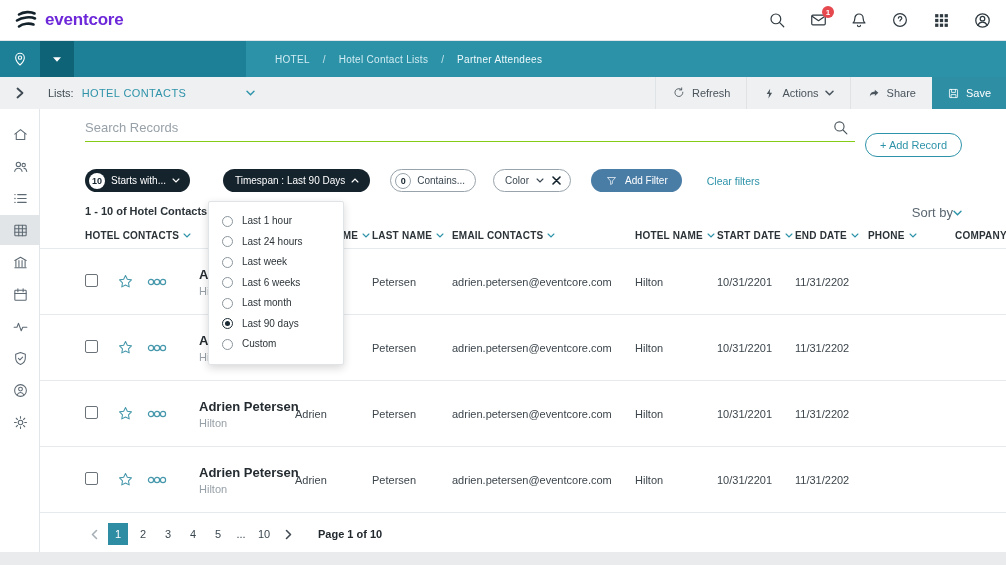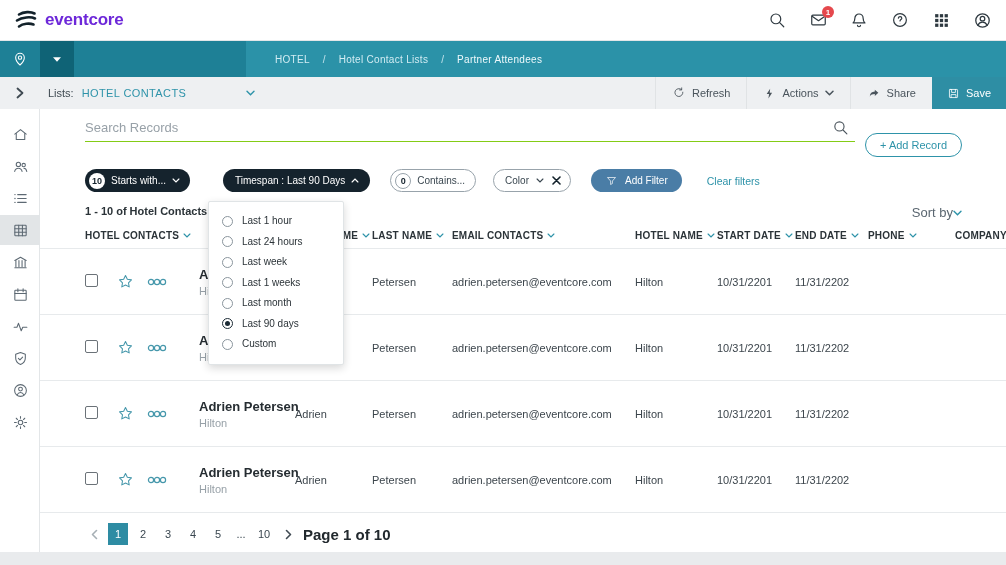--- a/index.html
+++ b/index.html
@@ -107,21 +107,21 @@
 
   
   .pagination{position:absolute;left:45px;top:414px;display:flex;align-items:center;gap:5px;font-size:11px}
   .pgbtn{width:18px;height:22px;display:flex;align-items:center;justify-content:center;background:none;border:none;cursor:pointer}
   .pgbtn svg{fill:none;stroke-width:1.6;stroke-linecap:round;stroke-linejoin:round}
   .pgbtn.prev svg{stroke:#a6afb5}
   .pgbtn.next svg{stroke:#3f4a52}
   .page{width:20px;height:22px;display:flex;align-items:center;justify-content:center;background:none;border:none;color:#3a4750;font-size:11px;cursor:pointer}
   .page.active{background:#2e8ca3;color:#fff}
   .ellipsis{width:16px;text-align:center;color:#3a4750}
-  .page-info{margin-left:1px;font-weight:700;color:#22292e;font-size:15px}
+  .page-info{margin-left:16px;font-weight:700;color:#22292e;font-size:11px}
 </style>
 </head>
 <body>
 
 <div class="app">
 
   <header class="topbar">
     <div class="logo">
       <svg width="24" height="20" viewBox="0 0 24 20" fill="none" stroke="#13222b" stroke-width="2.6" stroke-linecap="round">
         <path d="M5 4.5c4.5-3 12-3 15.5-1"></path>
@@ -599,21 +599,21 @@
       <label class="opt">
           <span class="radio"></span>
           <span>Last 24 hours</span>
         </label>
       <label class="opt">
           <span class="radio"></span>
           <span>Last week</span>
         </label>
       <label class="opt">
           <span class="radio"></span>
-          <span>Last 1 weeks</span>
+          <span>Last 6 weeks</span>
         </label>
       <label class="opt">
           <span class="radio"></span>
           <span>Last month</span>
         </label>
       <label class="opt">
           <span class="radio checked"></span>
           <span>Last 90 days</span>
         </label>
       <label class="opt">

